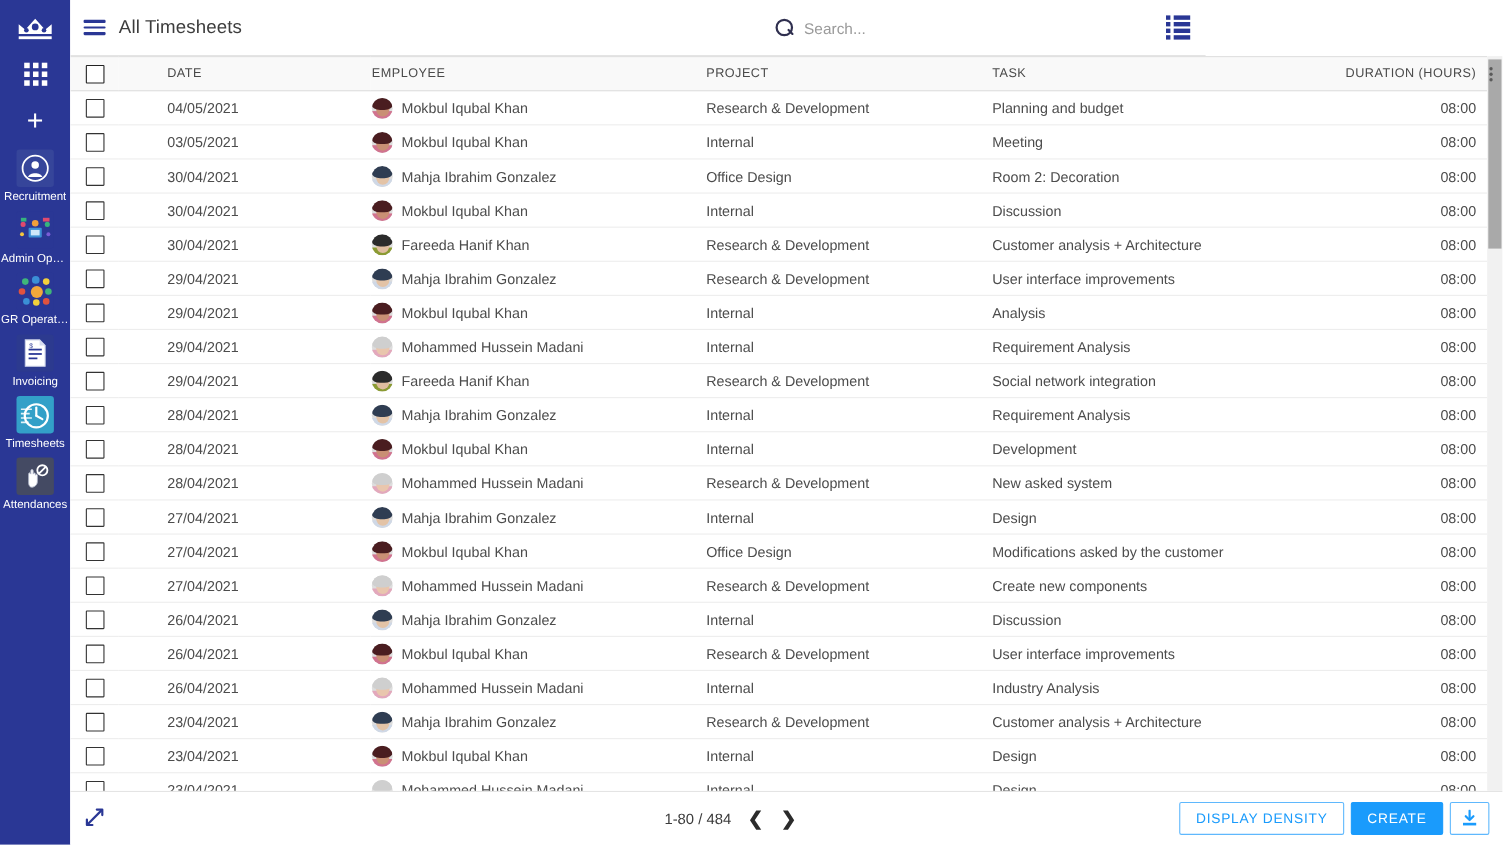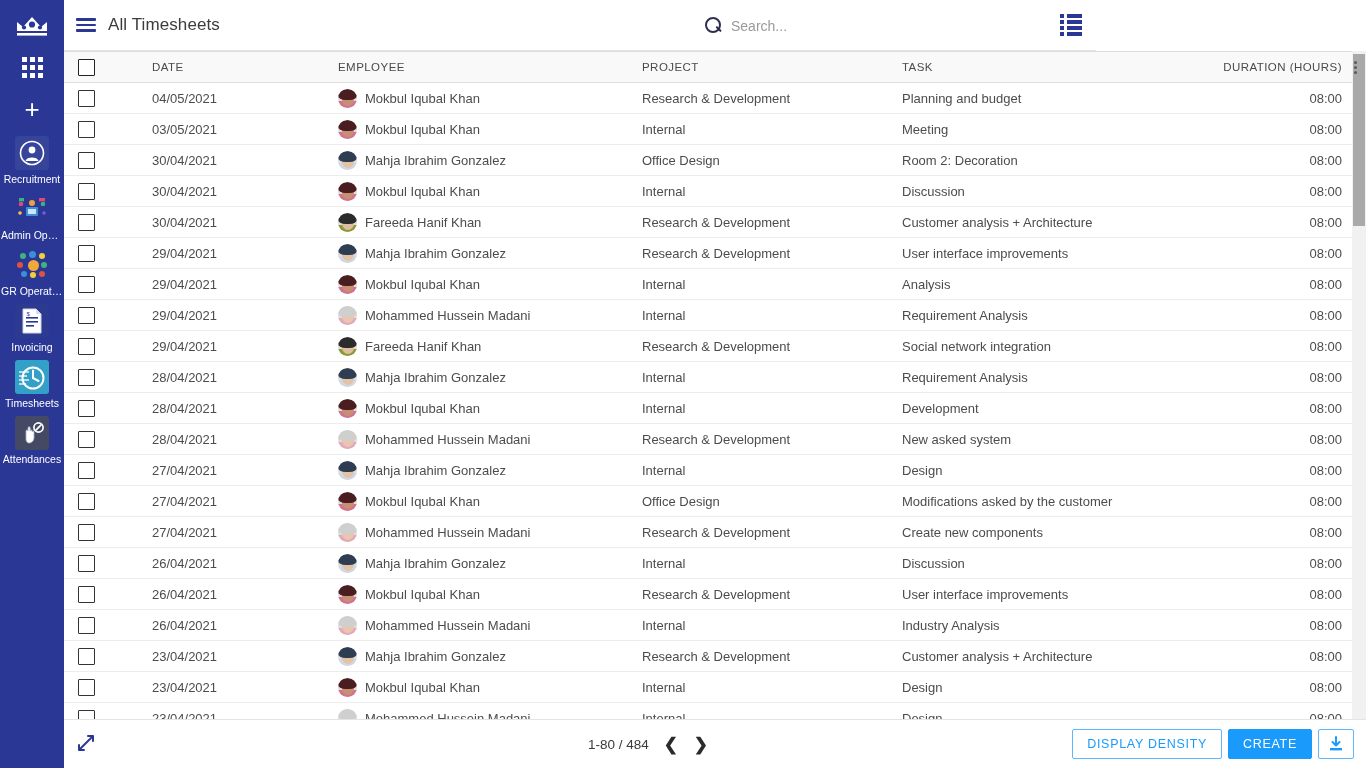--- a/index.html
+++ b/index.html
@@ -185,21 +185,21 @@
     position: absolute; left: 0; bottom: 0;
     width: 1302px; height: 49px;
     background: #ffffff; border-top: 1px solid #e4e4e4;
     display: flex; align-items: center;
   }
   #expand-btn {
     margin-left: 12px; width: 22px; height: 22px; position: relative; cursor: pointer;
   }
   #expand-btn svg { display:block; }
   #pager {
-    position: absolute; left: 524px; display: flex; align-items: center; gap: 14px;
+    position: absolute; left: 540px; display: flex; align-items: center; gap: 14px;
   }
   #pager-count { font-size: 13.5px; color: #3b3b3b; }
   .arrow {
     width: 16px; height: 20px; cursor: pointer;
     display:flex; align-items:center; justify-content:center;
     color: #2b2b2b; font-size: 17px; line-height: 17px; font-weight: 700;
   }
   #actions {
     position: absolute; right: 12px; display: flex; align-items: center; gap: 6px;
   }

